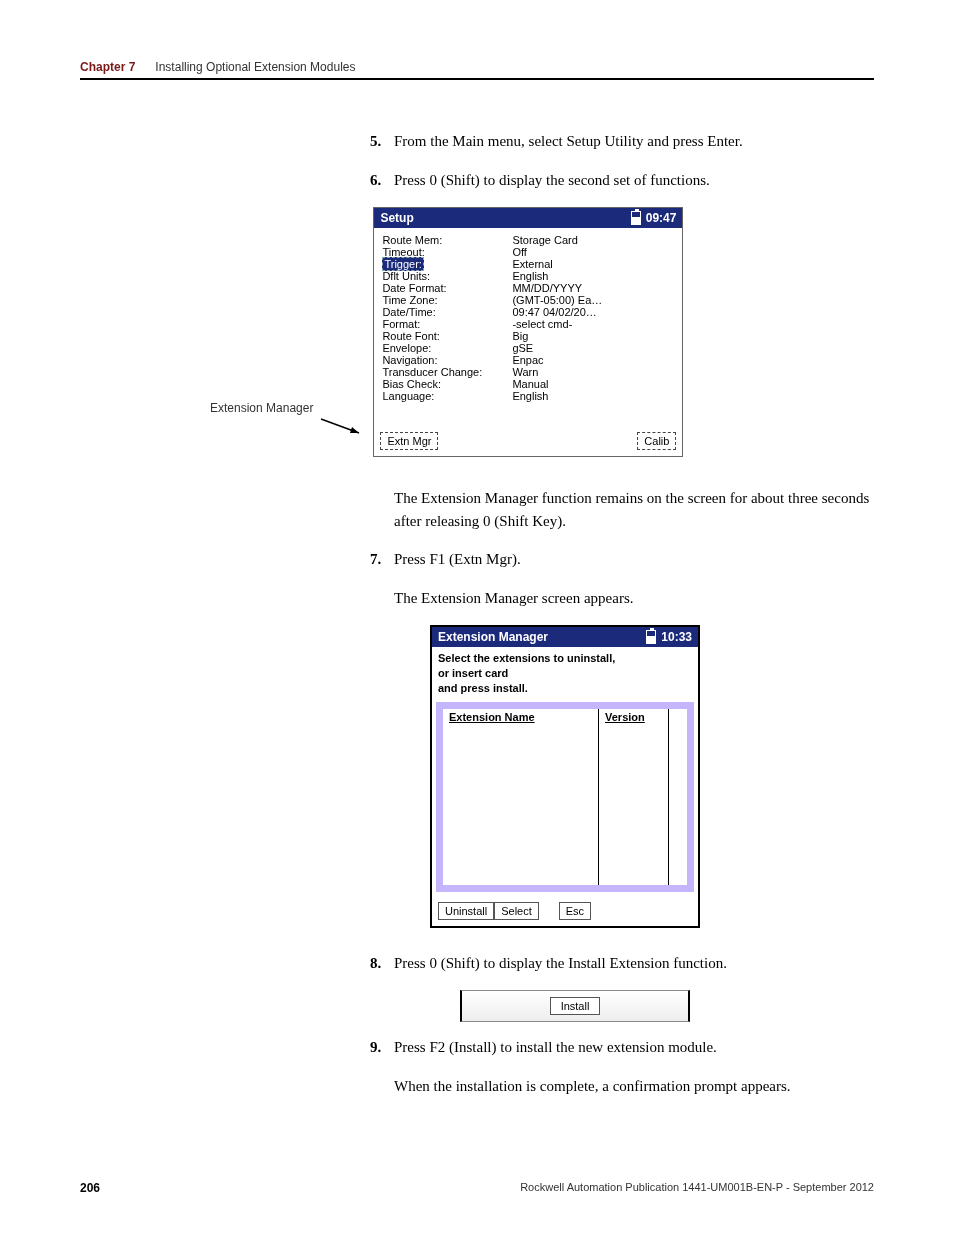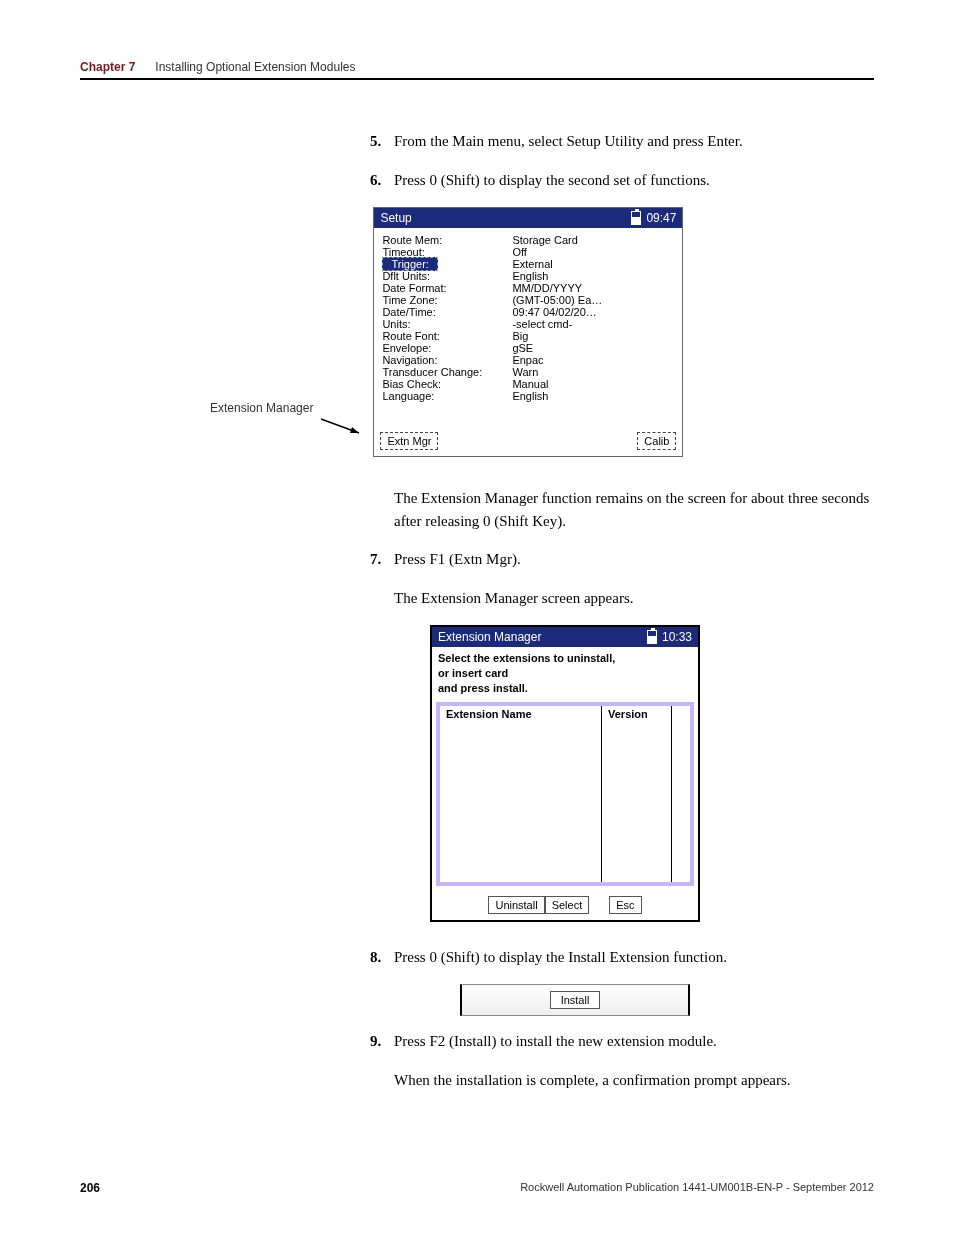--- a/index.html
+++ b/index.html
@@ -56,42 +56,42 @@
     font-family: Arial, Helvetica, sans-serif;
     font-size: 11px;
   }
   .device-titlebar {
     background: #1b2a7a;
     color: #fff;
     display: flex;
     justify-content: space-between;
     align-items: center;
     padding: 3px 6px;
-    font-weight: normal;
+    font-weight: bold;
     font-size: 12px;
     text-align: center;
   }
   .batt {
     display:inline-flex; align-items:center; gap:5px;
   }
   .batt-icon {
     width:10px; height:14px; border:1px solid #fff; position:relative;
     background: linear-gradient(to top, #fff 60%, transparent 60%);
   }
   .batt-icon::before{
     content:""; position:absolute; top:-3px; left:3px; width:4px; height:2px; background:#fff;
   }
   .device-body {
     padding: 6px 8px 4px 8px;
     background:#fff;
   }
   .kv { display:flex; }
   .kv .k { width: 130px; }
   .kv .v { flex:1; }
-  .sel { background:#1b2a7a; color:#fff; padding:0 8px; border:1px dashed #8aa; }
+  .sel { background:#1b2a7a; color:#fff; padding:0 1px; border:1px dashed #8aa; }
   .device-footer {
     display:flex; justify-content:space-between;
     padding: 26px 6px 6px 6px;
     background:#fff;
   }
   .softkey {
     border: 1px dashed #444;
     padding: 2px 6px;
     font-size: 11px;
     background:#fff;
@@ -108,34 +108,35 @@
   }
   .device2 .device-titlebar { background:#1b2a7a; }
   .device2-instr {
     padding: 4px 6px 6px 6px;
     font-weight: bold;
     font-size: 11px;
     line-height: 1.35;
   }
   .tbl {
     margin: 0 4px;
-    border: 4px solid #c4b5fd;
+    border: 7px solid #c4b5fd;
+    text-decoration: underline;
   }
   .tbl-head {
     display:flex; font-weight:bold;
   }
   .tbl-head .c1 { flex:1; border-right:1px solid #000; padding:2px 6px;}
   .tbl-head .c2 { width:70px; border-right:1px solid #000; padding:2px 6px;}
   .tbl-head .c3 { width:18px; }
   .tbl-body { height: 160px; display:flex;}
   .tbl-body .c1 { flex:1; border-right:1px solid #000;}
   .tbl-body .c2 { width:70px; border-right:1px solid #000;}
   .tbl-body .c3 { width:18px;}
   .device2-footer {
-    display:flex; justify-content:center; align-items:center;
+    display:flex; justify-content:flex-start; align-items:center;
     padding: 10px 6px 6px 6px;
   }
   .device2-footer .right { display:flex; gap:20px;}
   .device2-footer .softkey { border:1px solid #555; }
 
   
   .install-wrap { margin: 6px 0 14px 90px; }
   .install-box {
     width: 230px;
     border-left: 2px solid #000;
@@ -218,21 +219,21 @@
             </div>
             <div class="kv">
               <span class="k">Time Zone:</span>
               <span class="v">(GMT-05:00) Ea…</span>
             </div>
             <div class="kv">
               <span class="k">Date/Time:</span>
               <span class="v">09:47 04/02/20…</span>
             </div>
             <div class="kv">
-              <span class="k">Units:</span>
+              <span class="k">Format:</span>
               <span class="v">-select cmd-</span>
             </div>
             <div class="kv">
               <span class="k">Route Font:</span>
               <span class="v">Big</span>
             </div>
             <div class="kv">
               <span class="k">Envelope:</span>
               <span class="v">gSE</span>
             </div>

